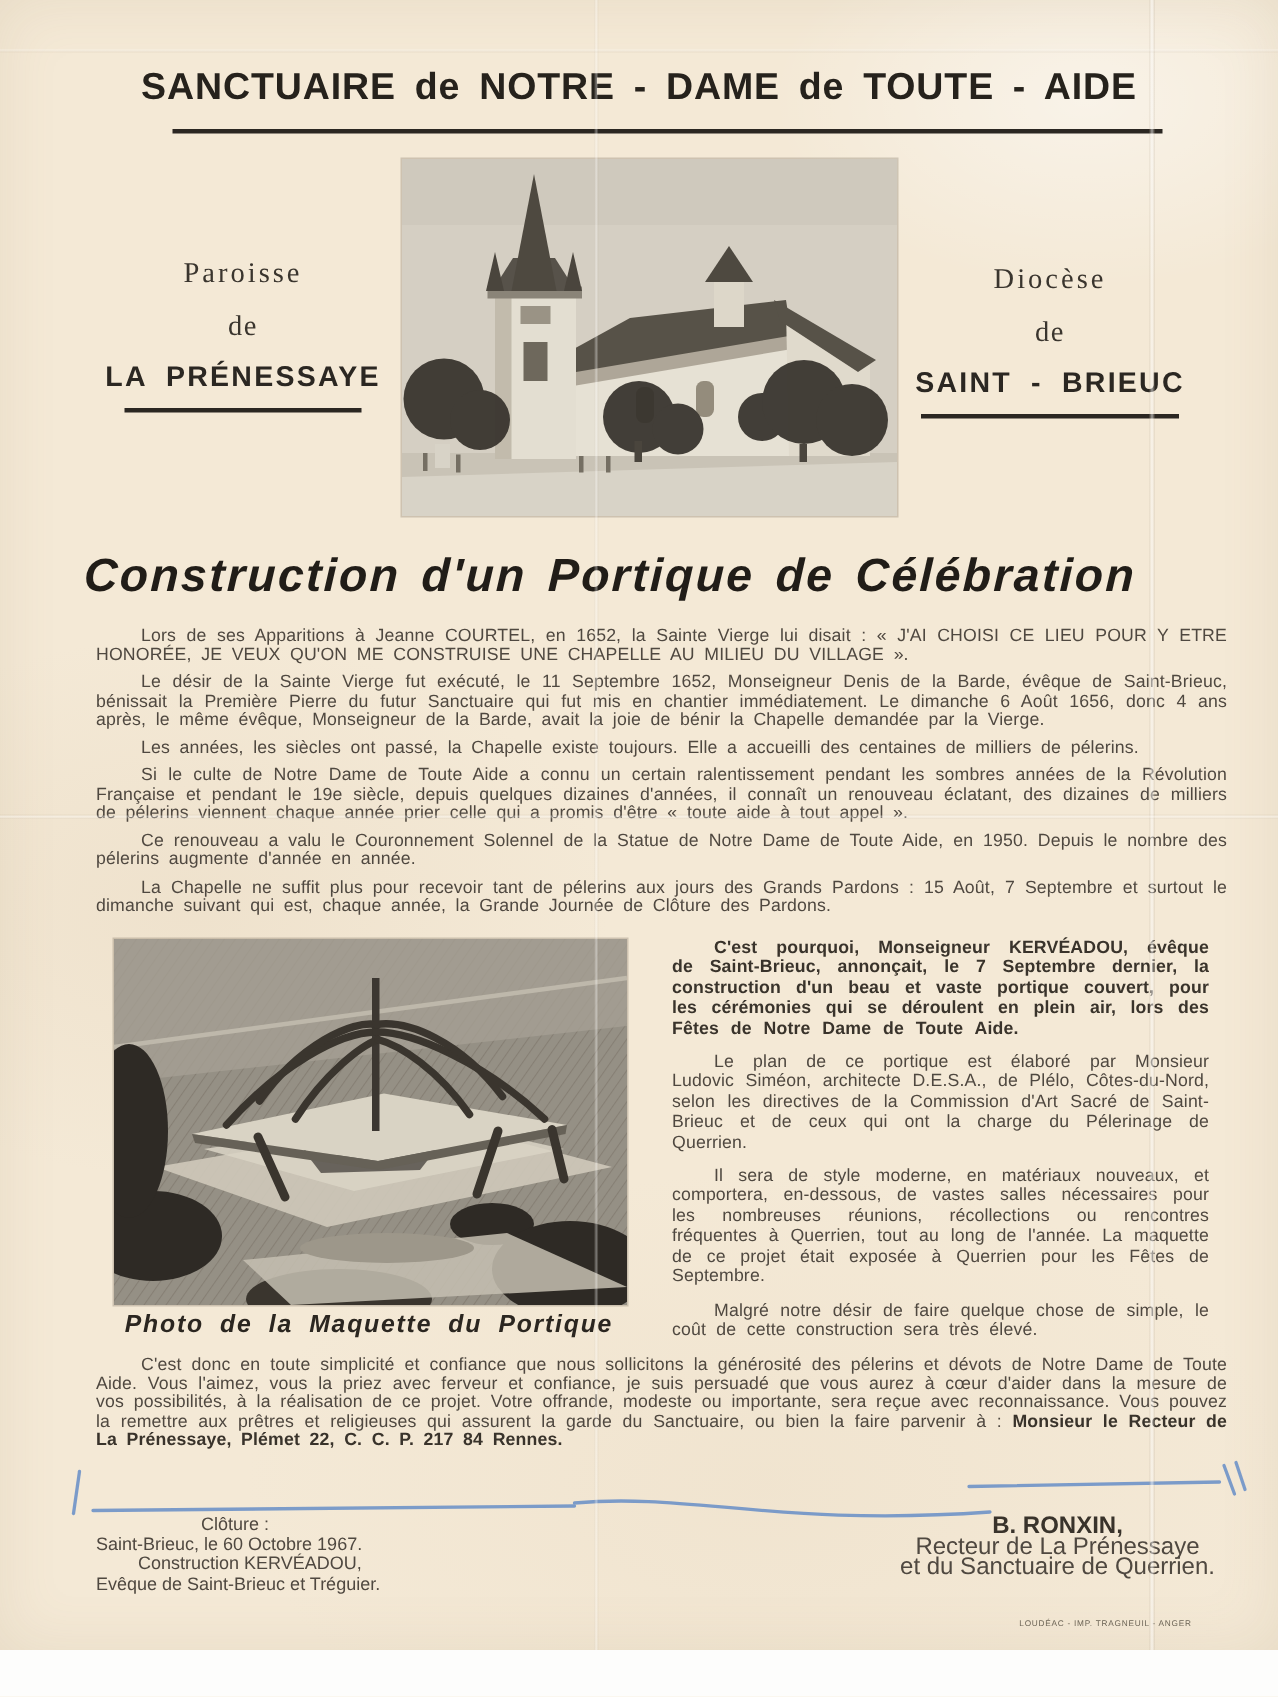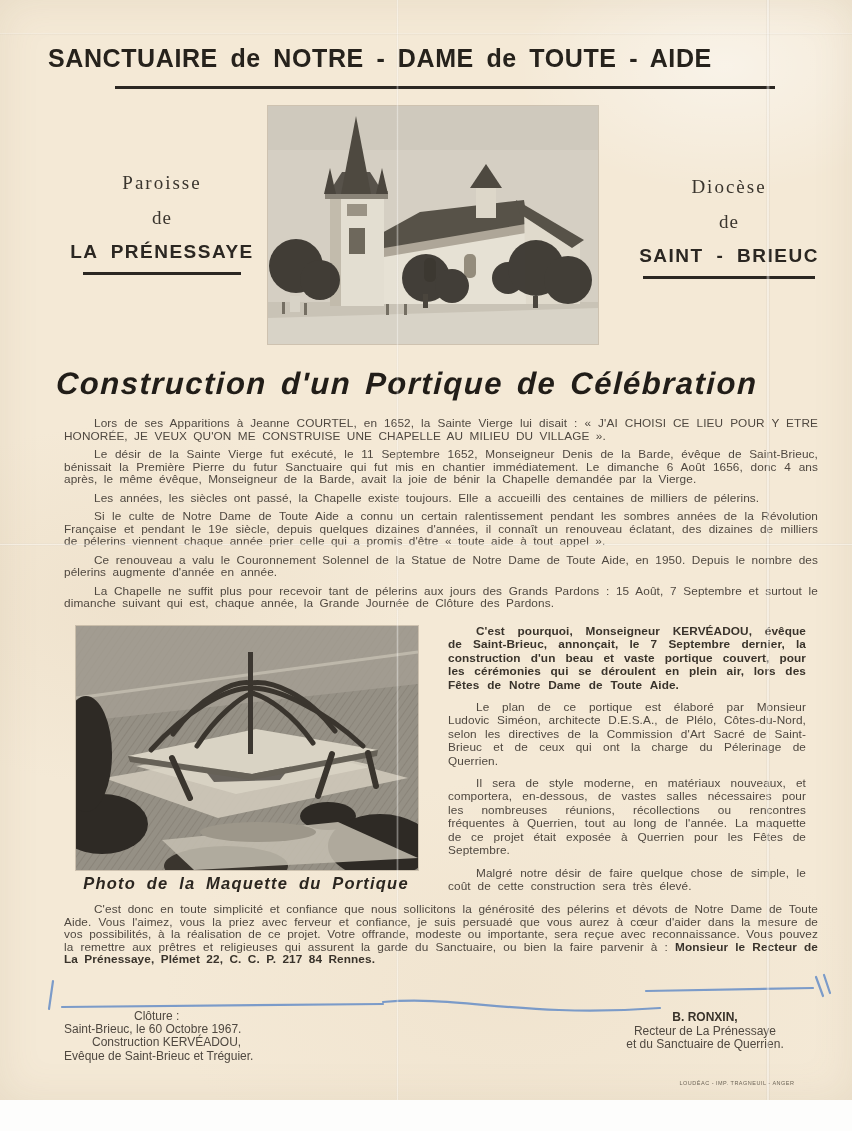--- a/index.html
+++ b/index.html
@@ -15,31 +15,31 @@
   .crease{position:absolute;pointer-events:none;}
   .crease.v1{left:766px;top:0;width:4px;height:1100px;
     background:linear-gradient(90deg,rgba(120,95,60,.10),rgba(255,255,255,.55),rgba(120,95,60,.12));}
   .crease.v2{left:396px;top:0;width:3px;height:1100px;
     background:linear-gradient(90deg,rgba(120,95,60,.06),rgba(255,255,255,.38),rgba(120,95,60,.06));}
   .crease.h1{left:0;top:543px;width:852px;height:3px;
     background:linear-gradient(180deg,rgba(120,95,60,.08),rgba(255,255,255,.4),rgba(120,95,60,.08));}
   .crease.h2{left:0;top:33px;width:852px;height:2px;
     background:linear-gradient(180deg,rgba(255,255,255,.35),rgba(120,95,60,.07));}
 
-  .doc-title{position:absolute;top:44px;left:48px;width:756px;text-align:left;
+  .doc-title{position:absolute;top:44px;left:48px;width:756px;text-align:center;
     font-size:25px;font-weight:bold;color:#26221c;letter-spacing:.6px;word-spacing:5px;margin:0;}
   .title-rule{position:absolute;top:86px;left:115px;width:660px;height:3px;background:#2b2722;}
 
   .side-block{position:absolute;text-align:center;color:#3a352e;}
   .side-block .serif1{font-family:"Liberation Serif",serif;font-size:19px;letter-spacing:2px;margin:0 0 13px 0;}
   .side-block .serif2{font-family:"Liberation Serif",serif;font-size:19px;letter-spacing:1px;margin:0 0 12px 0;}
   .side-block .big{font-size:19px;font-weight:bold;letter-spacing:1.5px;word-spacing:6px;margin:0 0 9px 0;color:#2b2722;}
   .side-rule{height:3px;background:#2b2722;margin:0 auto;}
   .parish{top:172px;left:58px;width:208px;text-align:center;}
-  .diocese{top:176px;left:632px;width:194px;}
+  .diocese{top:176px;left:603px;width:194px;}
 
   .photo{position:absolute;box-shadow:0 0 0 1px rgba(90,80,65,.25);}
   .photo svg{display:block;}
   .church{left:268px;top:106px;width:330px;height:238px;}
   .maquette{left:76px;top:626px;width:342px;height:244px;}
 
   .main-heading{position:absolute;top:366px;left:56px;width:760px;margin:0;
     font-size:31px;font-weight:bold;font-style:italic;color:#211d18;
     letter-spacing:1.5px;word-spacing:4px;transform:skewX(-2deg);white-space:nowrap;}
 
@@ -58,21 +58,21 @@
     letter-spacing:1.2px;word-spacing:5px;}
 
   .closing{position:absolute;top:903px;left:64px;width:754px;}
   .closing .b{font-weight:bold;color:#39332b;}
 
   .sig-left{position:absolute;top:1010px;left:64px;width:230px;
     font-size:12px;line-height:13.2px;color:#4f4840;}
   .sig-left .l1{padding-left:70px;}
   .sig-left .l3{padding-left:28px;}
   .sig-right{position:absolute;top:1011px;left:600px;width:210px;text-align:center;
-    font-size:12px;line-height:13.6px;color:#4f4840;}
+    font-size:16px;line-height:13.6px;color:#4f4840;}
   .sig-right .l1{font-weight:bold;color:#39332b;}
 
   .imprint{position:absolute;top:1080px;left:672px;width:130px;text-align:center;
     font-size:5.5px;letter-spacing:.5px;color:#6d6557;}
 
   .pen{position:absolute;left:0;top:0;pointer-events:none;}
 
   .scan-strip{position:absolute;left:0;top:1100px;width:852px;height:31px;background:#fdfdfc;}
 </style>
 </head>

